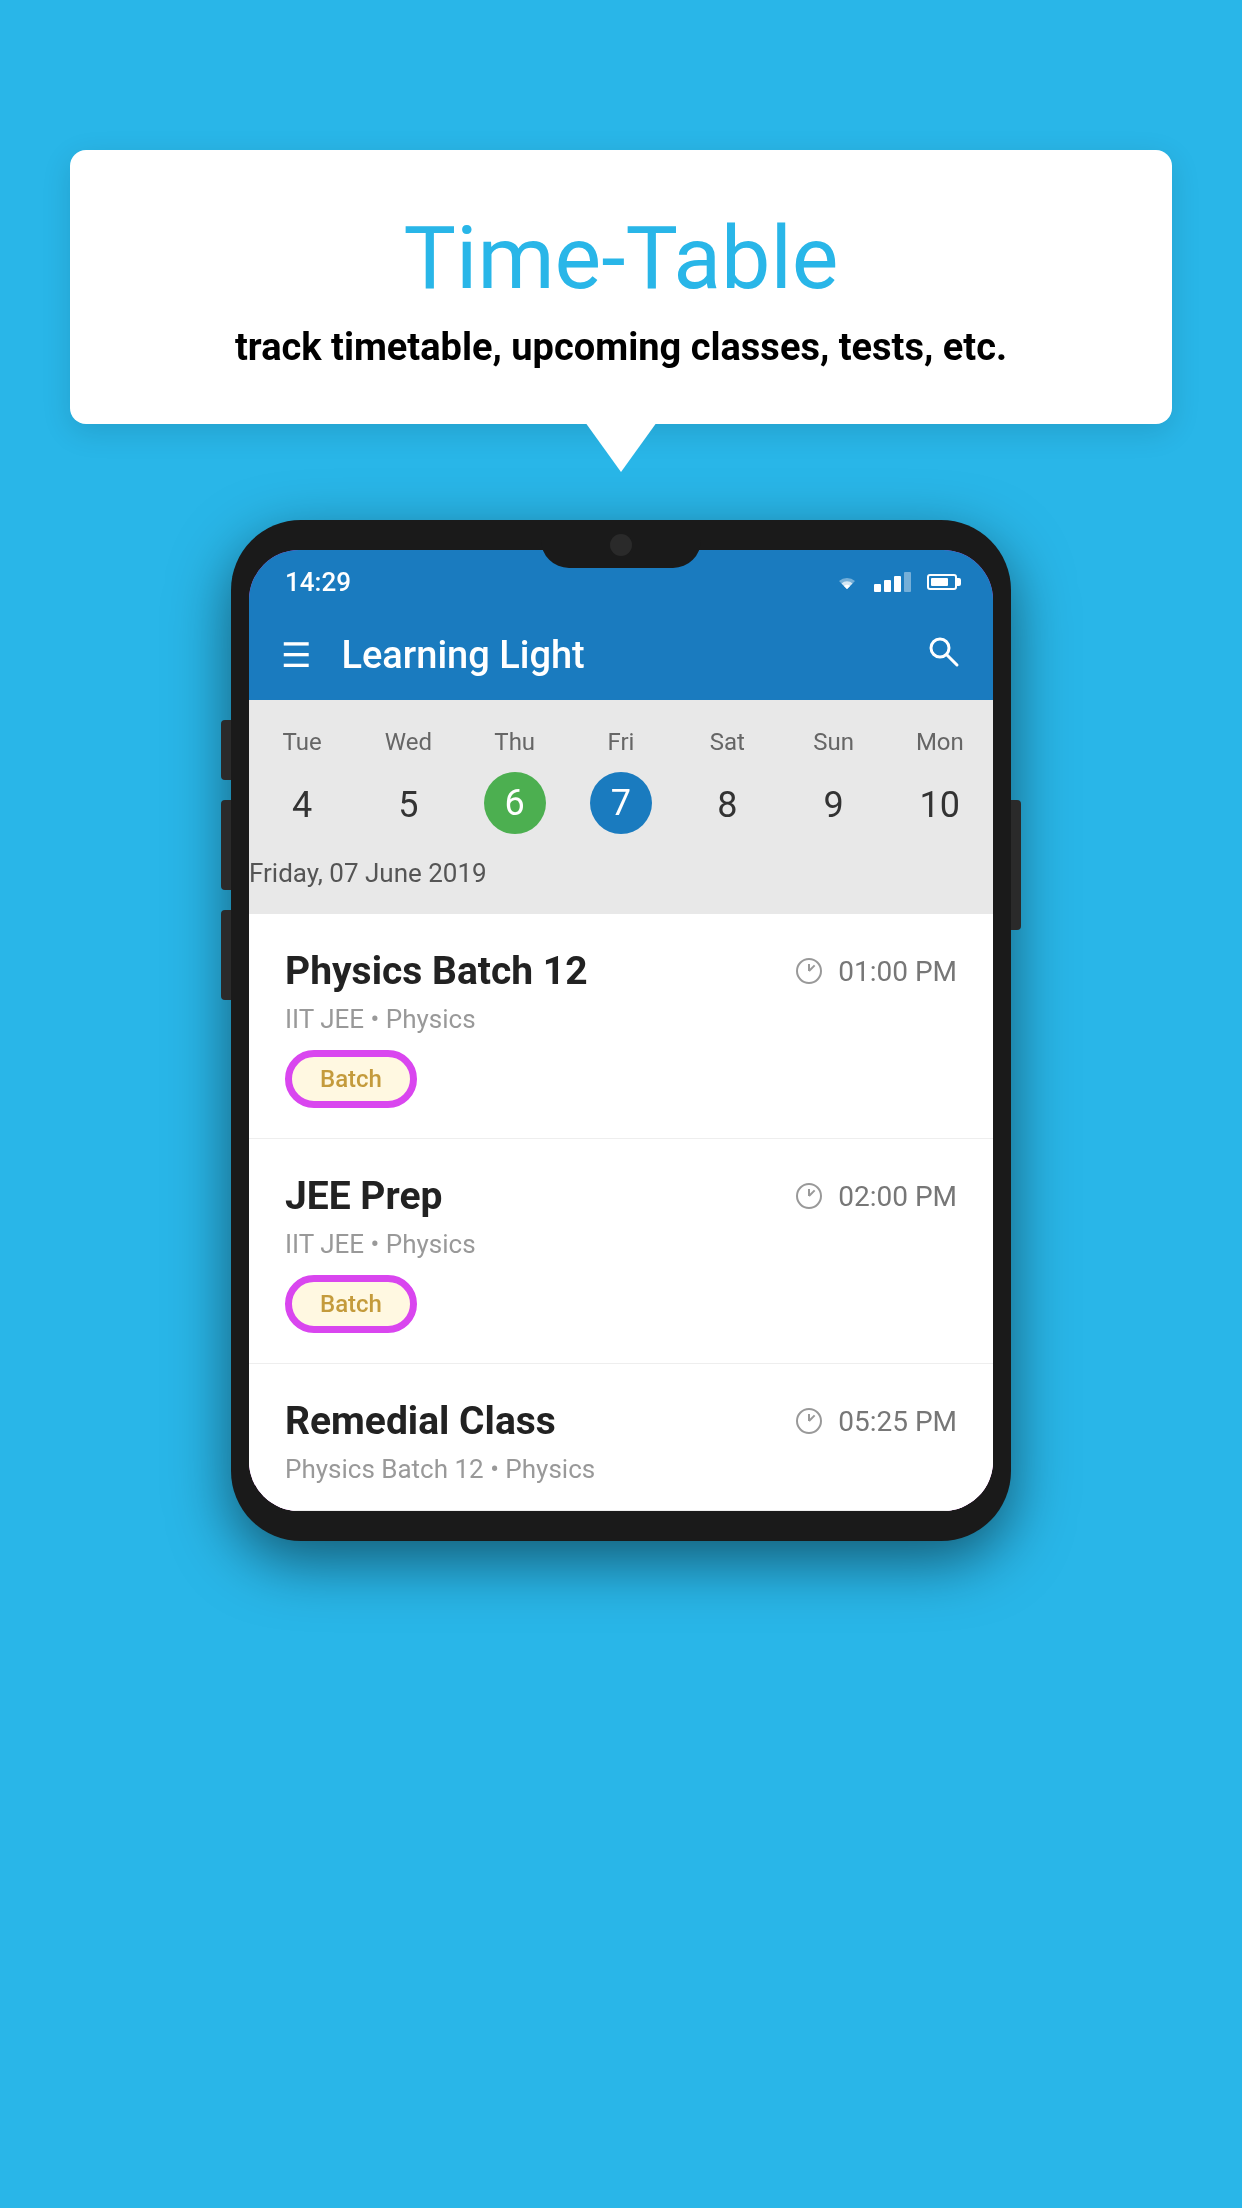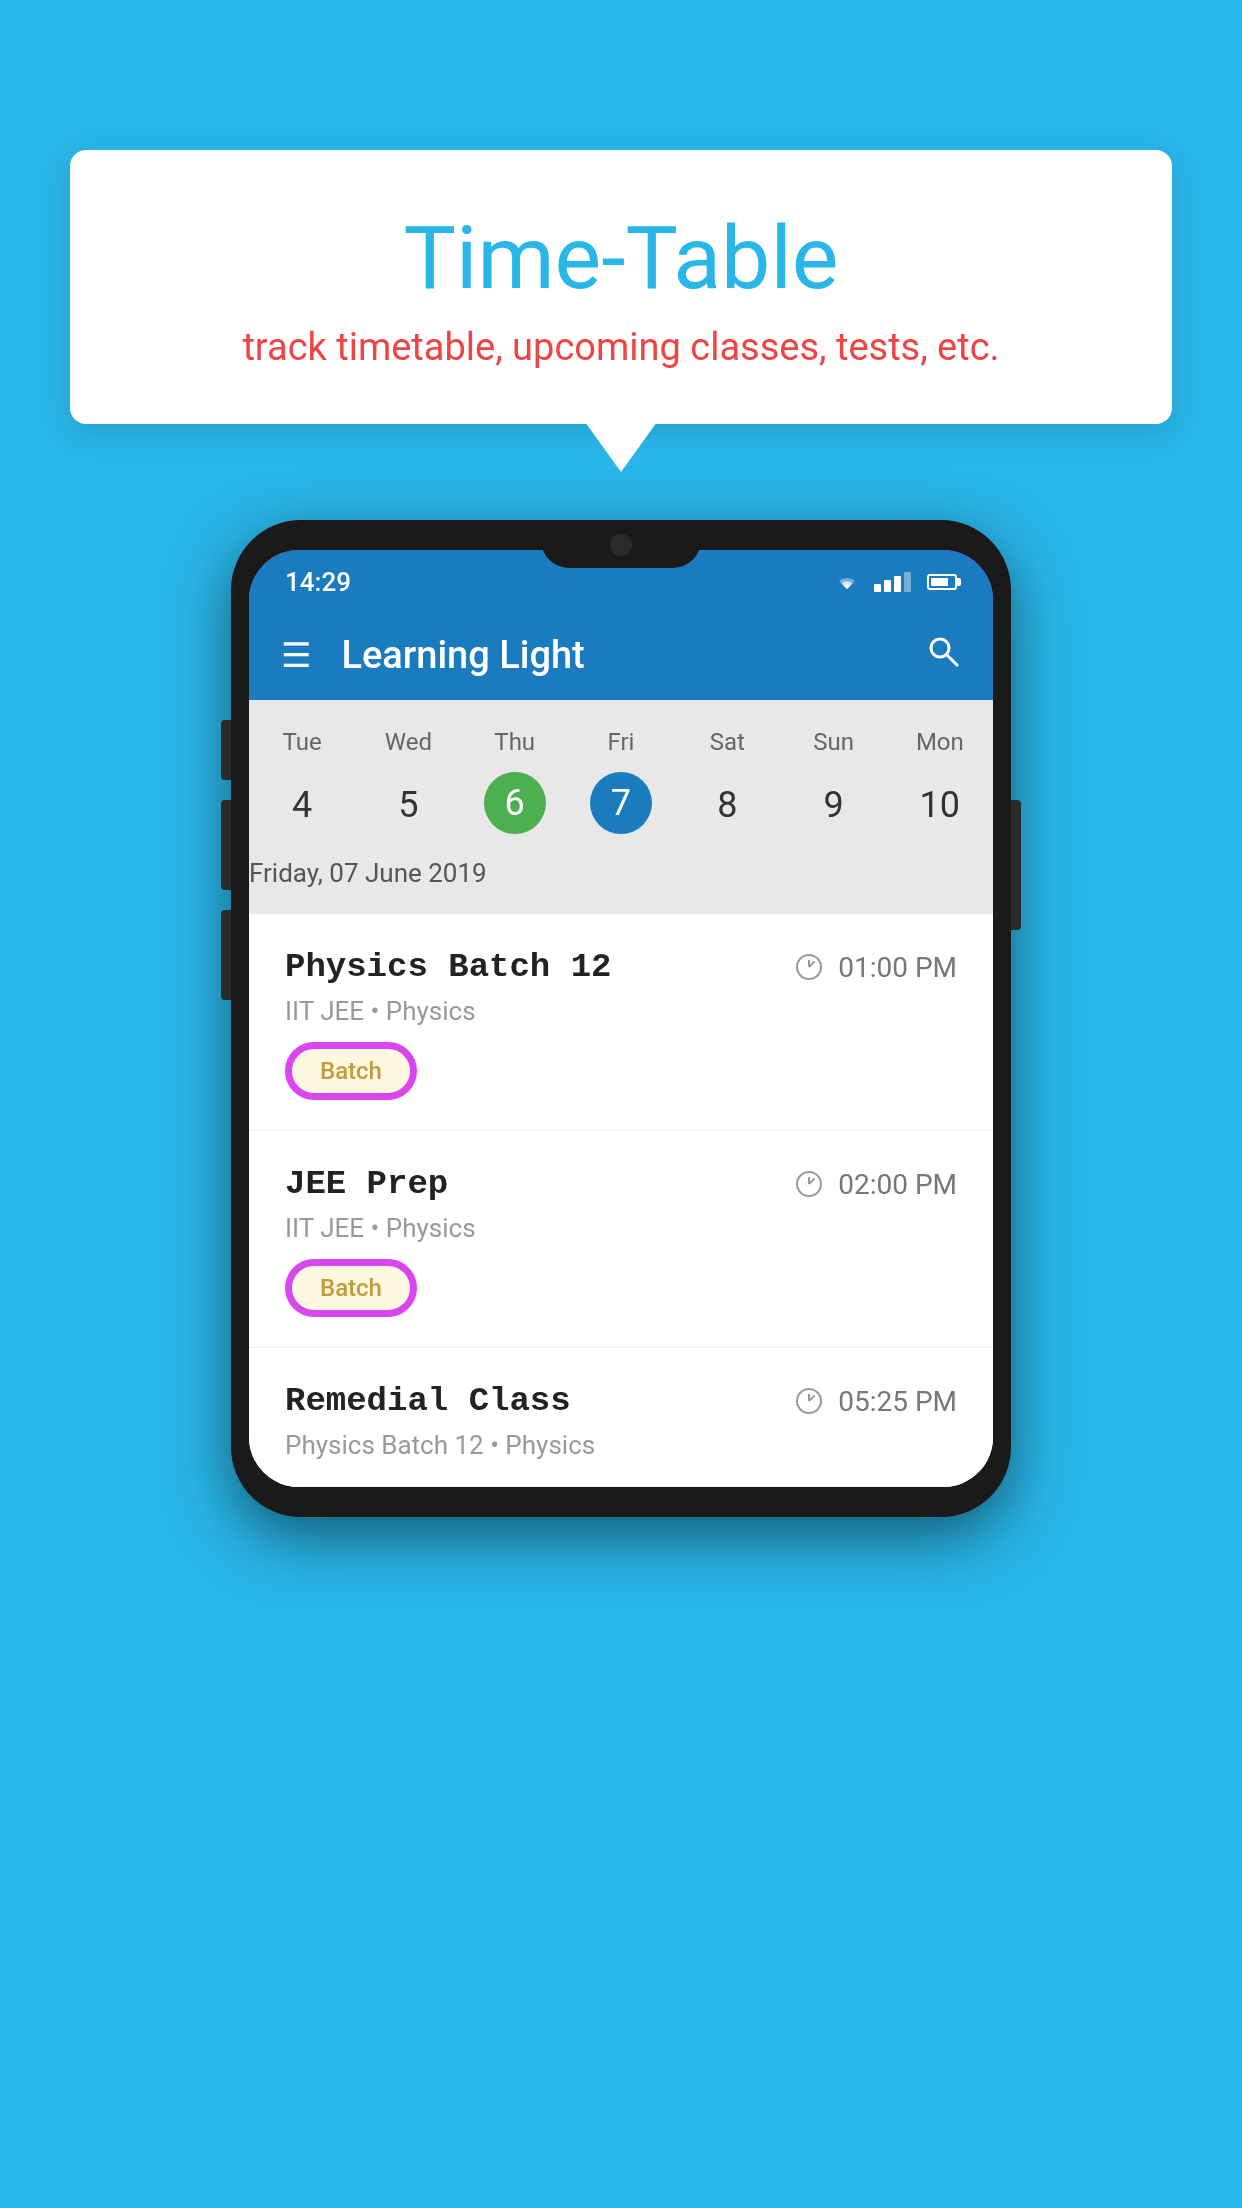--- a/index.html
+++ b/index.html
@@ -43,22 +43,22 @@
     .speech-bubble .title {
       font-size: 88px;
       font-weight: 400;
       color: #29b6e8;
       margin-bottom: 18px;
       line-height: 1.1;
     }
 
     .speech-bubble .subtitle {
       font-size: 38px;
-      color: #ef4444;
-      font-weight: 400;
+      color: #000000;
+      font-weight: 700;
     }
 
     
     .phone-container {
       position: absolute;
       top: 520px;
       left: 50%;
       transform: translateX(-50%);
       width: 780px;
     }
@@ -312,24 +312,23 @@
     }
 
     .schedule-item-header {
       display: flex;
       justify-content: space-between;
       align-items: center;
       margin-bottom: 10px;
     }
 
     .schedule-item-name {
-      font-size: 34px;
+      font-size: 39px;
       font-weight: 700;
       color: #222;
-      font-family: Liberation Mono, monospace;
     }
 
     .schedule-item-time {
       font-size: 28px;
       color: #777;
       display: flex;
       align-items: center;
       gap: 10px;
     }
 

